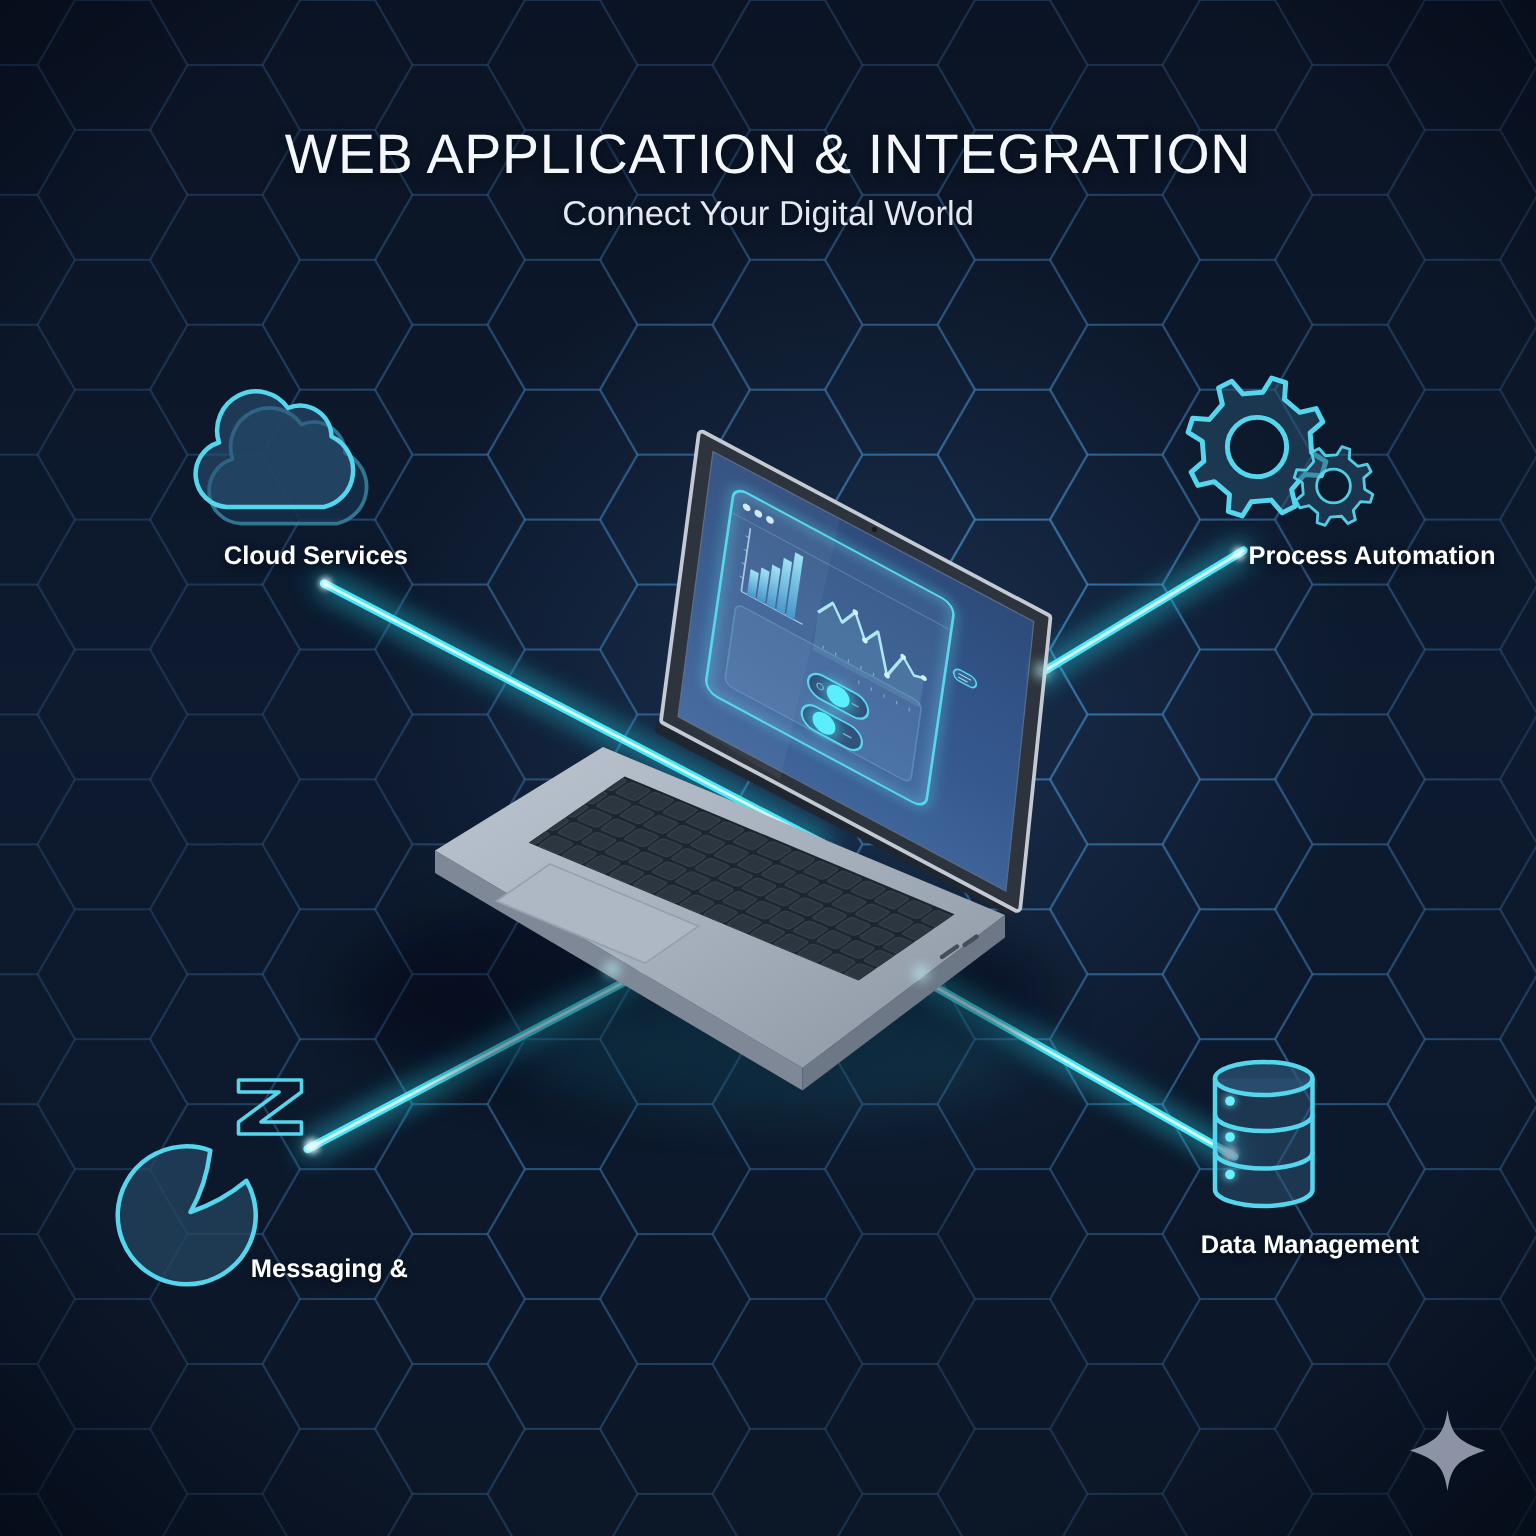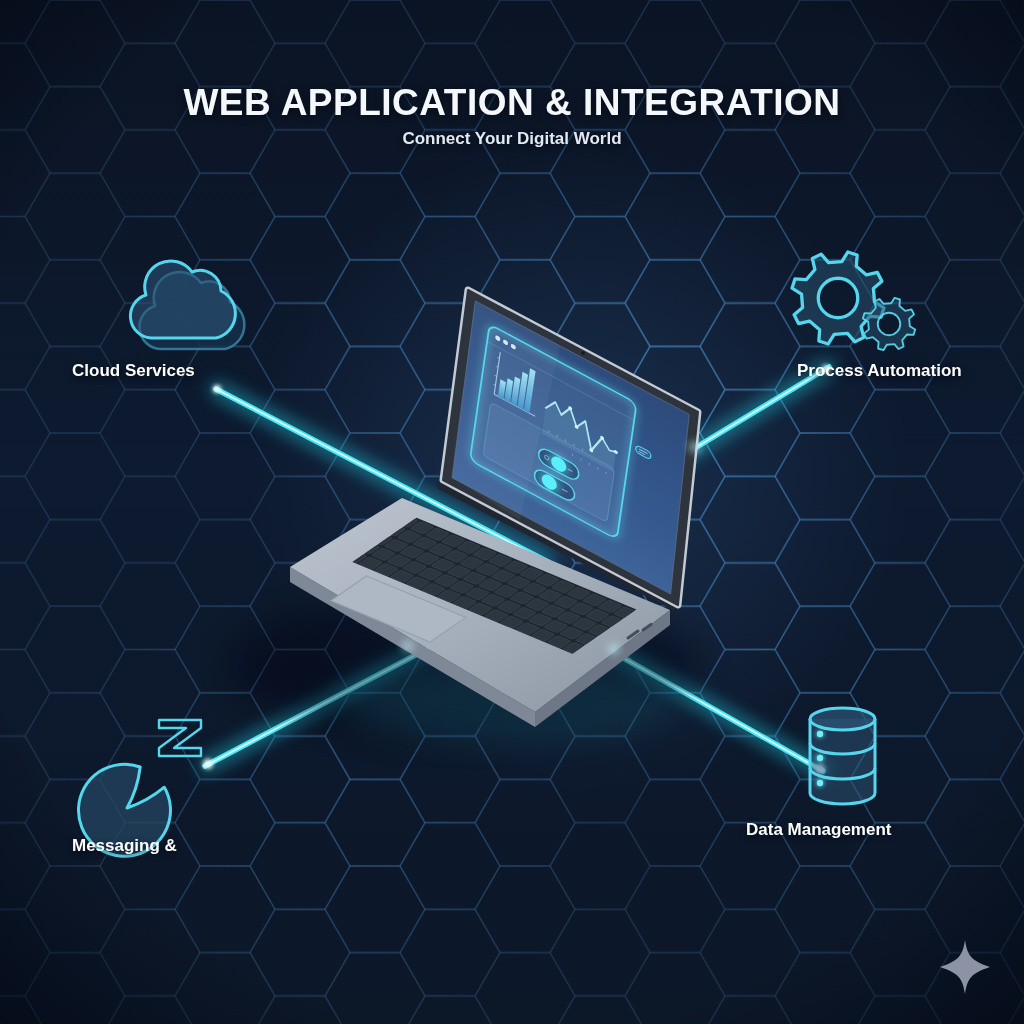--- a/index.html
+++ b/index.html
@@ -5,30 +5,30 @@
   html,body{margin:0;padding:0;background:#06090f;}
   .stage{
     position:relative;width:1024px;height:1024px;overflow:hidden;
     background:linear-gradient(180deg,#0b1424 0%,#0d1a2f 45%,#0c1728 100%);
     font-family:"Liberation Sans", sans-serif;
   }
   .stage svg.scene{position:absolute;left:0;top:0;width:1024px;height:1024px;display:block;}
   .overlay{position:absolute;left:0;top:0;width:1024px;height:1024px;pointer-events:none;}
   .page-title{
     position:absolute;left:0;top:82px;width:1024px;text-align:center;
-    font-size:37px;font-weight:700;letter-spacing:.5px;color:#f4f7fb;
+    font-size:37px;font-weight:400;letter-spacing:.5px;color:#f4f7fb;
     text-shadow:0 2px 8px rgba(0,0,0,.5);
   }
   .page-subtitle{
     position:absolute;left:0;top:129px;width:1024px;text-align:center;
-    font-size:17px;font-weight:700;color:#e2e9f3;
+    font-size:23px;font-weight:400;color:#e2e9f3;
     text-shadow:0 2px 6px rgba(0,0,0,.5);
   }
   .node-label{
-    position:absolute;width:200px;text-align:left;
+    position:absolute;width:200px;text-align:right;
     font-size:17px;font-weight:700;color:#ffffff;line-height:22px;
     text-shadow:0 2px 6px rgba(0,0,0,.6);
   }
   .node-label span{display:block;}
   .lbl-cloud{left:72px;top:360px;}
   .lbl-automation{left:797px;top:360px;}
   .lbl-messaging{left:72px;top:815px;margin-top:20px;}
   .lbl-data{left:746px;top:819px;}
 </style>
 </head>

